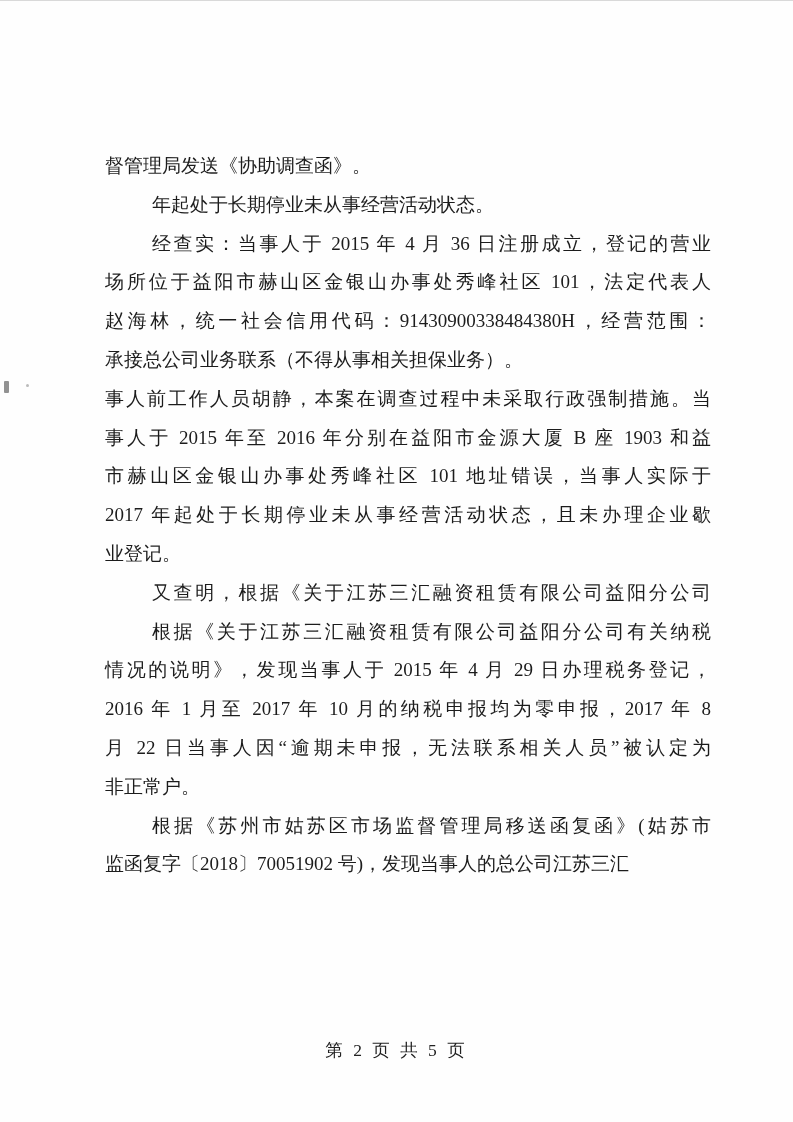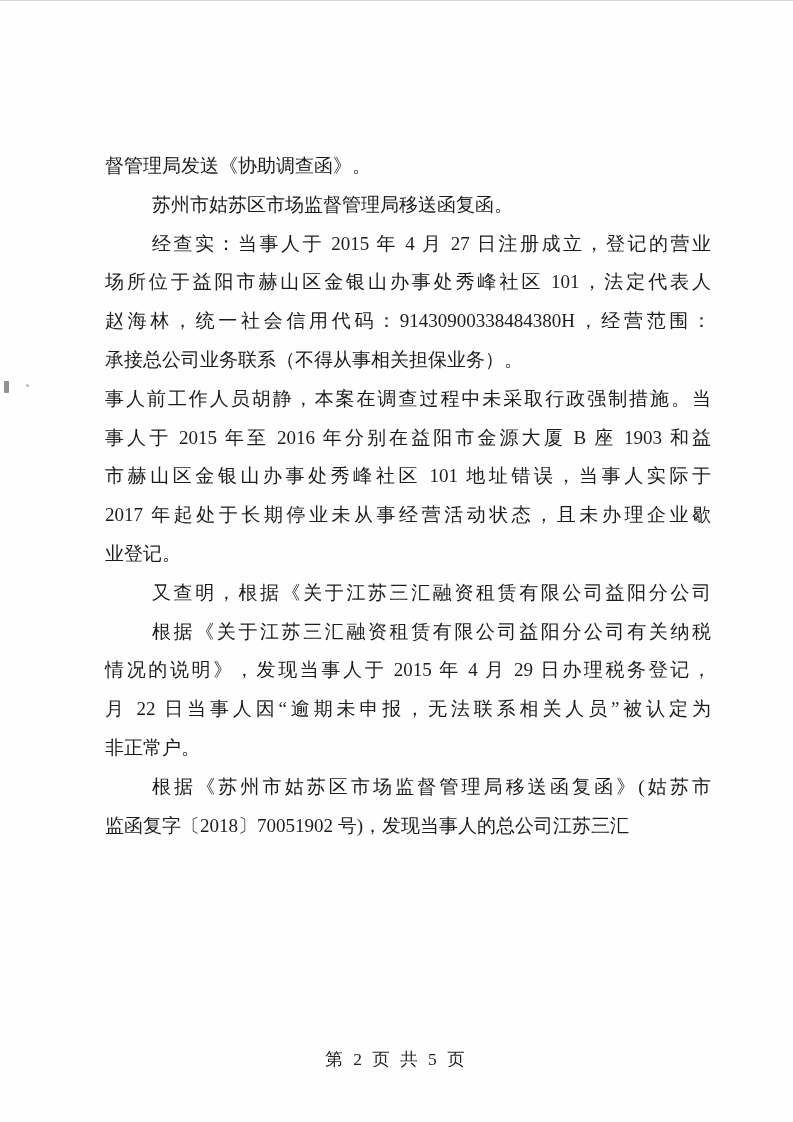--- a/index.html
+++ b/index.html
@@ -47,21 +47,20 @@
   }
   .footer {
     position: absolute;
     top: 1038px;
     left: 0;
     width: 100%;
     text-align: center;
     font-size: 17.5px;
     letter-spacing: 3px;
     color: #222;
-    margin-top: 9px;
   }
   .scan-artifact {
     position: absolute;
     left: 4px;
     top: 381px;
     width: 5px;
     height: 12px;
     background: #777;
     opacity: 0.8;
     border-radius: 1px;
@@ -80,33 +79,34 @@
 <body>
 
 <div class="page">
   <div class="page-top-edge"></div>
   <div class="scan-artifact"></div>
   <div class="scan-artifact-dot"></div>
 
   <div class="content">
 
   <div class="line para-end">督管理局发送《协助调查函》。</div>
-      <div class="line indent para-end">苏州市姑苏区市场监督管理局移送函复函。</div>
-      <div class="line indent">经查实：当事人于 2015 年 4 月 27 日注册成立，登记的营业</div>
+      <div class="line indent para-end">年起处于长期停业未从事经营活动状态。</div>
+      <div class="line indent">经查实：当事人于 2015 年 4 月 36 日注册成立，登记的营业</div>
       <div class="line">场所位于益阳市赫山区金银山办事处秀峰社区 101，法定代表人</div>
       <div class="line">赵海林，统一社会信用代码：91430900338484380H，经营范围：</div>
       <div class="line para-end">承接总公司业务联系（不得从事相关担保业务）。</div>
       <div class="line">事人前工作人员胡静，本案在调查过程中未采取行政强制措施。当</div>
       <div class="line">事人于 2015 年至 2016 年分别在益阳市金源大厦 B 座 1903 和益</div>
       <div class="line">市赫山区金银山办事处秀峰社区 101 地址错误，当事人实际于</div>
       <div class="line">2017 年起处于长期停业未从事经营活动状态，且未办理企业歇</div>
       <div class="line para-end">业登记。</div>
       <div class="line indent">又查明，根据《关于江苏三汇融资租赁有限公司益阳分公司</div>
       <div class="line indent">根据《关于江苏三汇融资租赁有限公司益阳分公司有关纳税</div>
       <div class="line">情况的说明》，发现当事人于 2015 年 4 月 29 日办理税务登记，</div>
+      <div class="line">2016 年 1 月至 2017 年 10 月的纳税申报均为零申报，2017 年 8</div>
       <div class="line">月 22 日当事人因“逾期未申报，无法联系相关人员”被认定为</div>
       <div class="line para-end">非正常户。</div>
       <div class="line indent">根据《苏州市姑苏区市场监督管理局移送函复函》(姑苏市</div>
       <div class="line para-end">监函复字〔2018〕70051902 号)，发现当事人的总公司江苏三汇</div>
     </div>
 
   <div class="footer">第 2 页 共 5 页</div>
 </div>
 
 </body></html>

